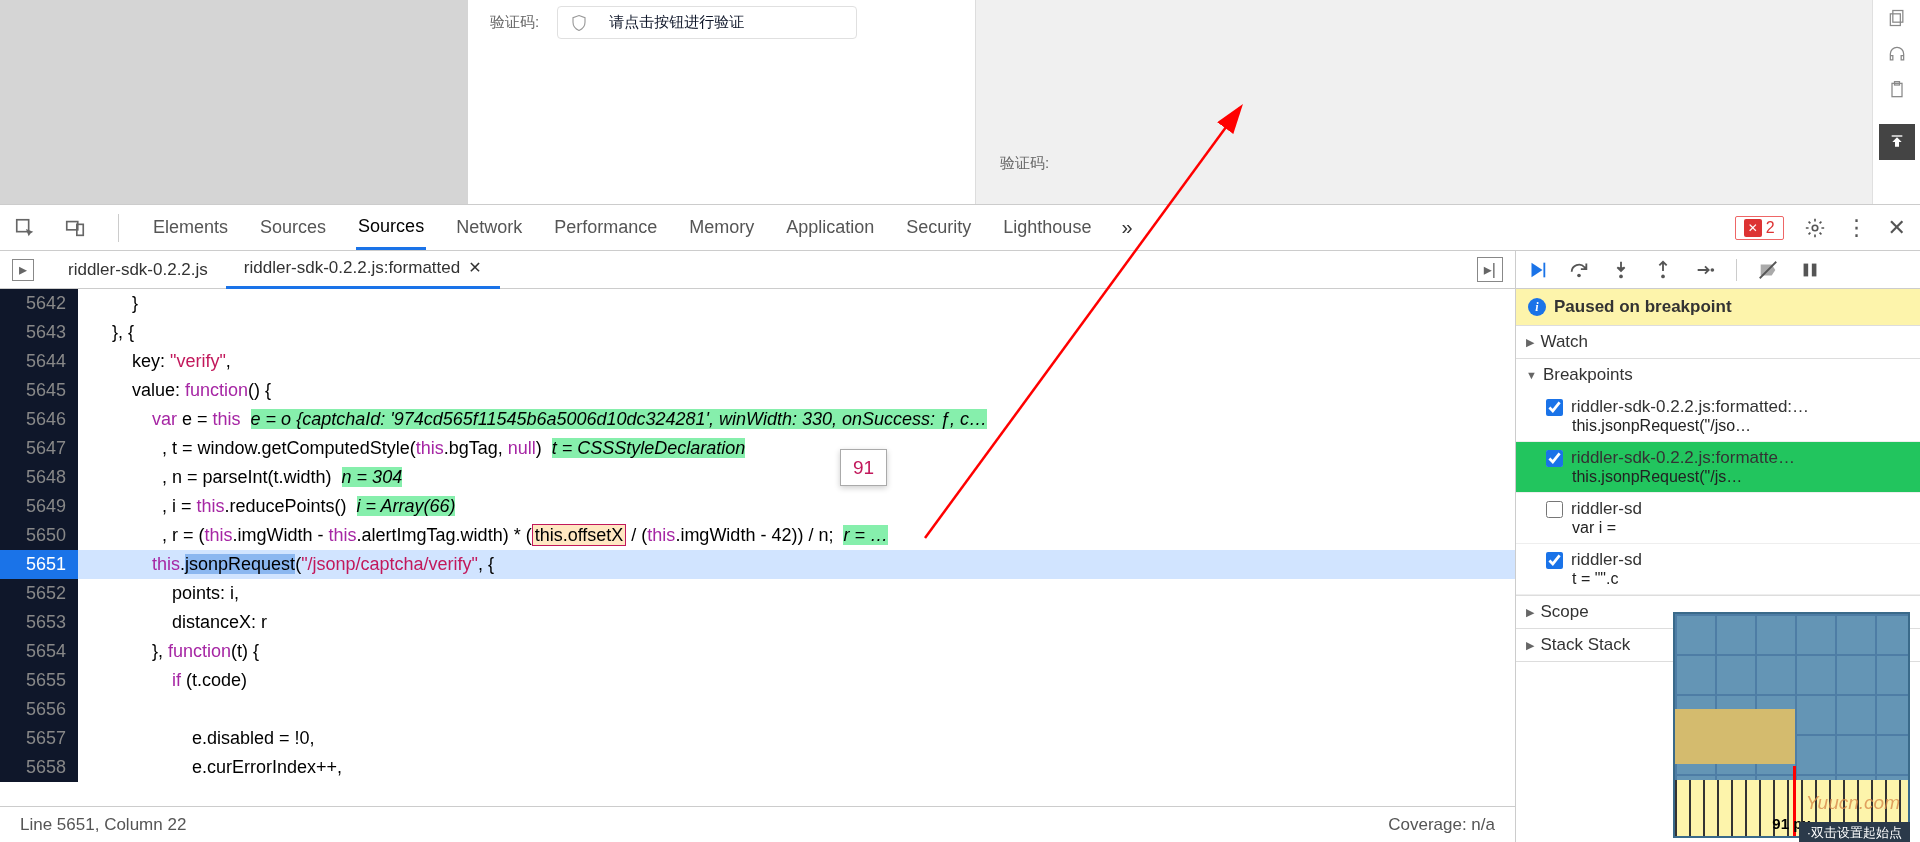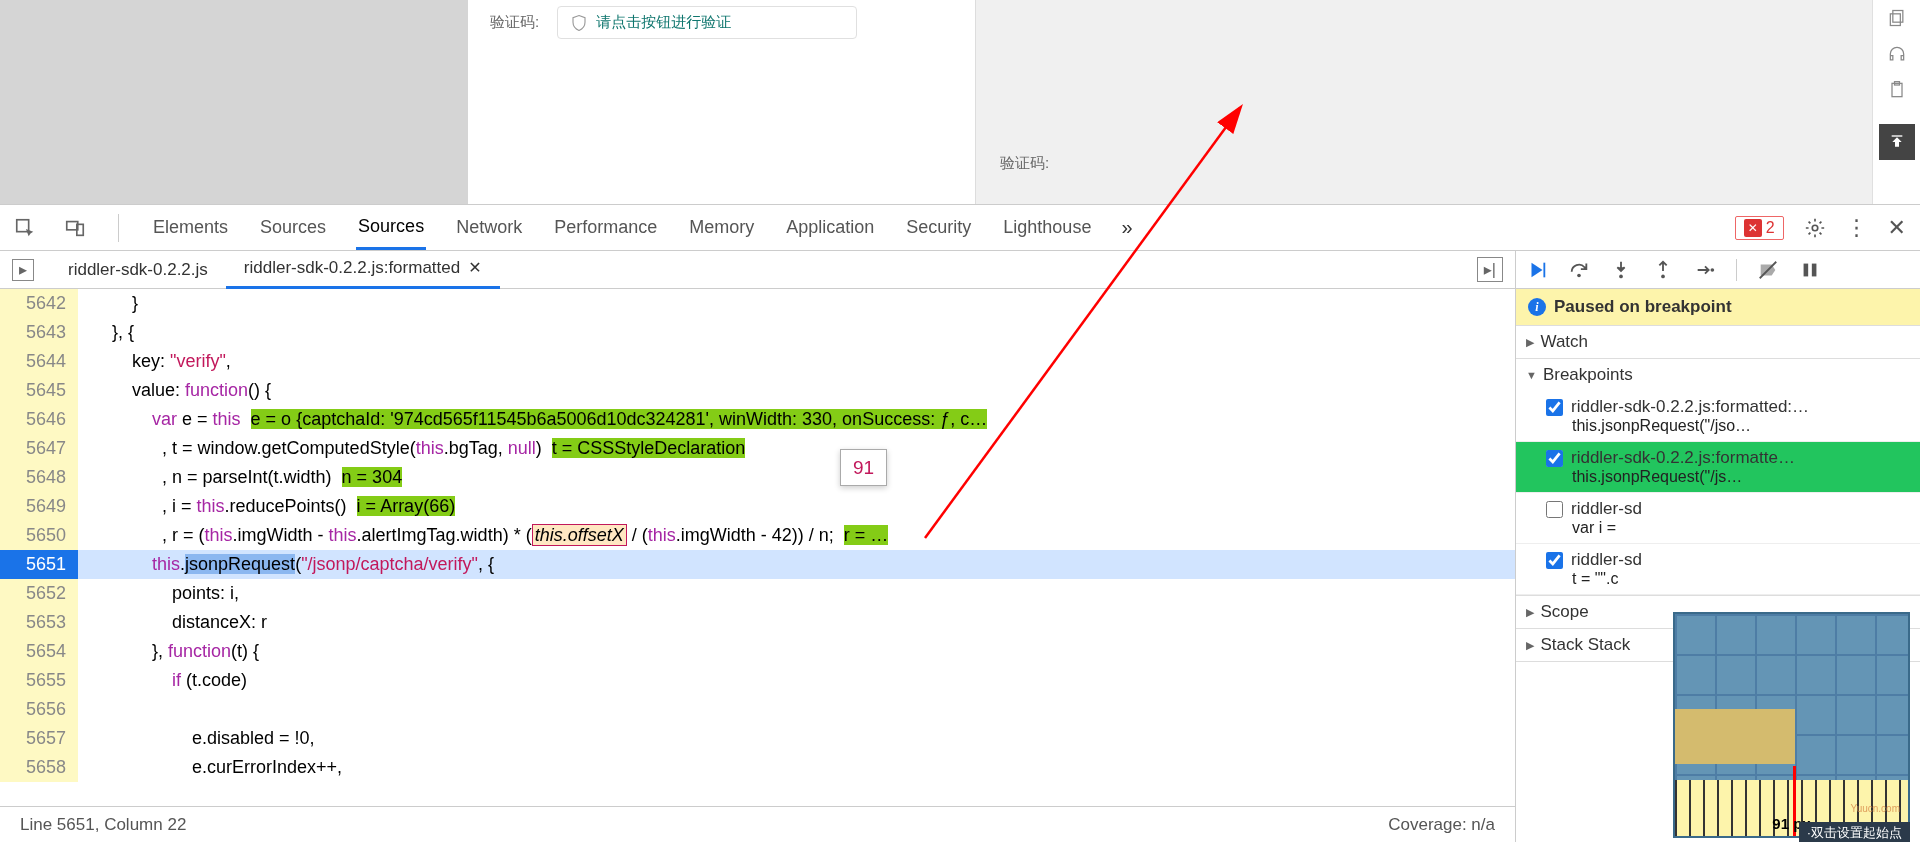--- a/index.html
+++ b/index.html
@@ -3,21 +3,21 @@
 <meta charset="utf-8">
 <style>
 * { margin: 0; padding: 0; box-sizing: border-box; font-family: "Segoe UI", Arial, sans-serif; }
 body { width: 1920px; height: 842px; background: #d5d5d5; overflow: hidden; position: relative; }
 
 
 .page-area { height: 204px; background: #d5d5d5; position: relative; }
 .form-box { position: absolute; left: 468px; top: 0; background: #fff; width: 508px; height: 204px; border-right: 1px solid #ddd; }
 .form-row { position: absolute; left: 22px; top: 6px; display: flex; align-items: center; gap: 18px; }
 .form-label { color: #666; font-size: 15px; }
-.verify-box { display: flex; align-items: center; gap: 8px; border: 1px solid #e0e0e0; padding: 6px 12px; border-radius: 4px; color: #0f766e; font-size: 15px; width: 300px; }
+.verify-box { display: flex; align-items: center; gap: 21px; border: 1px solid #e0e0e0; padding: 6px 12px; border-radius: 4px; color: #0f172a; font-size: 15px; width: 300px; }
 .shield { width: 18px; height: 18px; }
 .right-pane { position: absolute; left: 976px; top: 0; right: 0; height: 204px; background: #f0f0f0; }
 .captcha-area { position: absolute; left: 24px; top: 154px; color: #666; font-size: 15px; }
 
 
 .side-icons { position: absolute; right: 0; top: 0; width: 48px; height: 204px; background: #fff; border-left: 1px solid #e0e0e0; display: flex; flex-direction: column; align-items: center; padding-top: 8px; gap: 16px; }
 .side-icons .ic { width: 20px; height: 20px; color: #888; }
 .dark-btn { width: 36px; height: 36px; background: #444; color: #fff; display: flex; align-items: center; justify-content: center; margin-top: 8px; }
 
 
@@ -36,28 +36,28 @@
 .sources { flex: 1; display: flex; flex-direction: column; min-width: 0; border-right: 1px solid #ccc; }
 .file-tabs { height: 38px; display: flex; align-items: center; border-bottom: 1px solid #ccc; padding: 0 12px; }
 .run-icon { width: 22px; height: 22px; border: 1px solid #888; display: flex; align-items: center; justify-content: center; color: #666; margin-right: 16px; }
 .file-tab { padding: 8px 18px; font-size: 17px; color: #333; display: flex; align-items: flex-start; gap: 8px; }
 .file-tab.active { border-bottom: 3px solid #1a73e8; }
 .file-tab .clo { font-size: 16px; color: #333; }
 .resume-btn-mini { margin-left: auto; padding: 2px 6px; border: 1px solid #888; color: #666; }
 
 .code-area { flex: 1; overflow: auto; position: relative; font-family: Consolas, monospace; font-size: 18px; line-height: 29px; }
 .code-line { display: flex; white-space: pre; }
-.gutter { width: 78px; text-align: right; padding-right: 12px; color: #888; background: #fef9c3; flex-shrink: 0; }
+.gutter { width: 78px; text-align: right; padding-right: 12px; color: #888; background: #0f172a; flex-shrink: 0; }
 .code-line.hl .gutter { background: #1a73e8; color: #fff; }
 .code-line.hl .codetxt { background: #d1e4ff; width: 100%; }
 .codetxt { padding-left: 4px; }
 .k { color: #a626a4; }
 .s { color: #c2185b; }
-.hilite { background: #84cc16; }
-.boxed { border: 1px solid #c2185b; background: #ffe7c2; padding: 0 2px; font-style: italic; }
+.hilite { background: #86efac; font-style: italic; }
+.boxed { border: 1px solid #c2185b; background: #ffe7c2; padding: 0 2px; }
 
 .tooltip91 { position: absolute; left: 840px; top: 160px; background: #fff; border: 1px solid #aaa; padding: 3px 12px; font-size: 19px; color: #c2185b; box-shadow: 0 2px 6px rgba(0,0,0,.2); }
 
 .status-bar { height: 36px; border-top: 1px solid #ccc; display: flex; align-items: center; padding: 0 20px; font-size: 17px; color: #555; }
 .status-right { margin-left: auto; }
 
 
 .dbg { width: 404px; display: flex; flex-direction: column; font-size: 17px; color: #333; }
 .dbg-toolbar { height: 38px; border-bottom: 1px solid #ccc; display: flex; align-items: center; padding: 0 10px; gap: 20px; }
 .dbg-toolbar .tic { width: 22px; height: 22px; color: #555; }
@@ -76,21 +76,21 @@
 
 .arrow-svg { position: absolute; left: 0; top: 0; width: 1920px; height: 700px; pointer-events: none; z-index: 50; }
 
 
 .inset { position: absolute; right: 10px; bottom: 4px; width: 237px; height: 226px; background: #6495b5; border: 2px solid #3a6a8a; z-index: 60; overflow: hidden; }
 .inset-grid { position: absolute; inset: 0; background-image: linear-gradient(#4e7da5 2px, transparent 2px), linear-gradient(90deg, #4e7da5 2px, transparent 2px); background-size: 40px 40px; }
 .inset-shape { position: absolute; left: 0; top: 95px; width: 120px; height: 55px; background: #d4bb6e; }
 .inset-ruler { position: absolute; bottom: 0; left: 0; right: 0; height: 56px; background: #fdf4ab; background-image: linear-gradient(90deg, #333 2px, transparent 2px); background-size: 14px 100%; }
 .inset-red { position: absolute; bottom: 0; left: 118px; width: 3px; height: 70px; background: red; }
 .inset-label { position: absolute; bottom: 4px; width: 100%; text-align: center; font-weight: bold; font-size: 15px; }
-.inset-wm { position: absolute; bottom: 22px; right: 8px; color: #d98c4c; font-size: 10px; opacity: .8; }
+.inset-wm { position: absolute; bottom: 22px; right: 8px; color: #d98c4c; font-size: 19px; font-style: italic; opacity: .8; }
 </style>
 </head>
 <body>
 
 <div class="page-area">
   <div class="form-box">
     <div class="form-row">
       <span class="form-label">验证码:</span>
       <div class="verify-box">
         <svg class="shield" viewBox="0 0 24 24">

